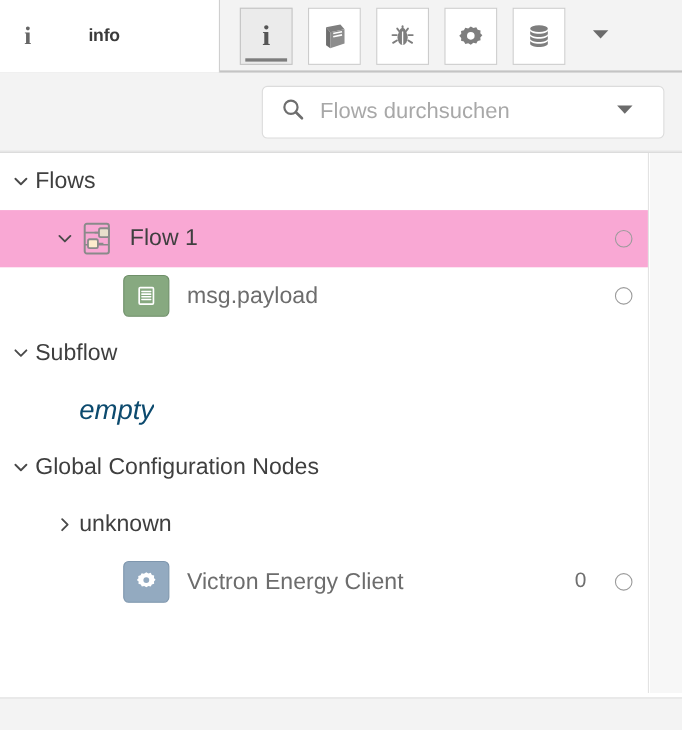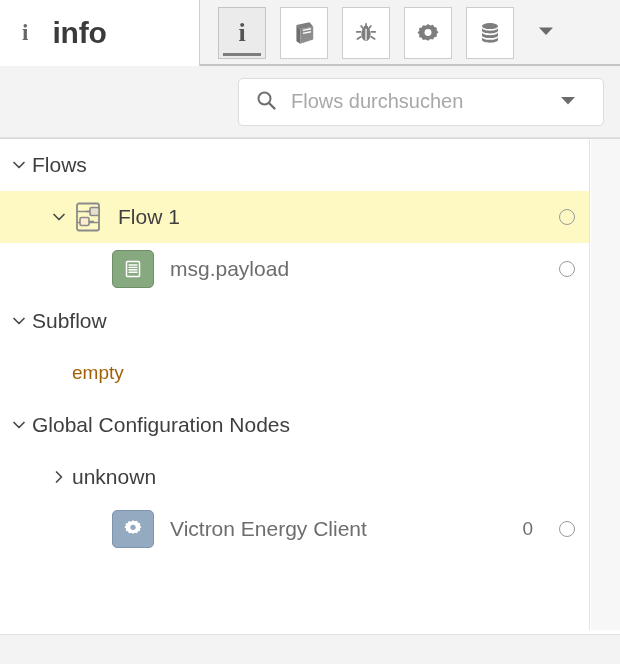--- a/index.html
+++ b/index.html
@@ -52,24 +52,25 @@
   }
   .info-tab-icon {
     font-family: "Liberation Serif", serif;
     font-weight: bold;
     font-size: 23px;
     color: #666666;
     line-height: 1;
     padding-bottom: 2px;
   }
   .info-tab-label {
-    font-size: 30px;
+    font-size: 16px;
     font-weight: bold;
     color: #3b3b3b;
     letter-spacing: -0.2px;
+    margin-left: 28px;
   }
 
   .tab-buttons {
     display: flex;
     align-items: center;
     gap: 14px;
     padding-left: 18px;
     margin-bottom: -2px;
   }
   .tab-btn {
@@ -177,43 +178,44 @@
   }
 
   .row {
     display: flex;
     align-items: center;
     height: 52px;
     box-sizing: border-box;
     padding-right: 14px;
     position: relative;
   }
-  .row.selected { background: #fef9c3; }
+  .row.selected { background: #f9a8d4; }
 
   .twisty {
     width: 26px;
     flex: 0 0 26px;
     display: flex;
     align-items: center;
     justify-content: center;
     color: #4a4a4a;
   }
   .twisty.blank { visibility: hidden; }
 
   .row-label {
     font-size: 21px;
     color: #3f3f3f;
     white-space: nowrap;
     overflow: hidden;
     text-overflow: ellipsis;
   }
   .row-label.node  { color: #6d6d6d; }
   .row-label.empty {
-    color: #a16207;
-    font-size: 19px;
+    color: #0c4a6e;
+    font-style: italic;
+    font-size: 25px;
   }
 
   .node-icon {
     width: 42px;
     height: 38px;
     flex: 0 0 42px;
     border-radius: 5px;
     display: flex;
     align-items: center;
     justify-content: center;

